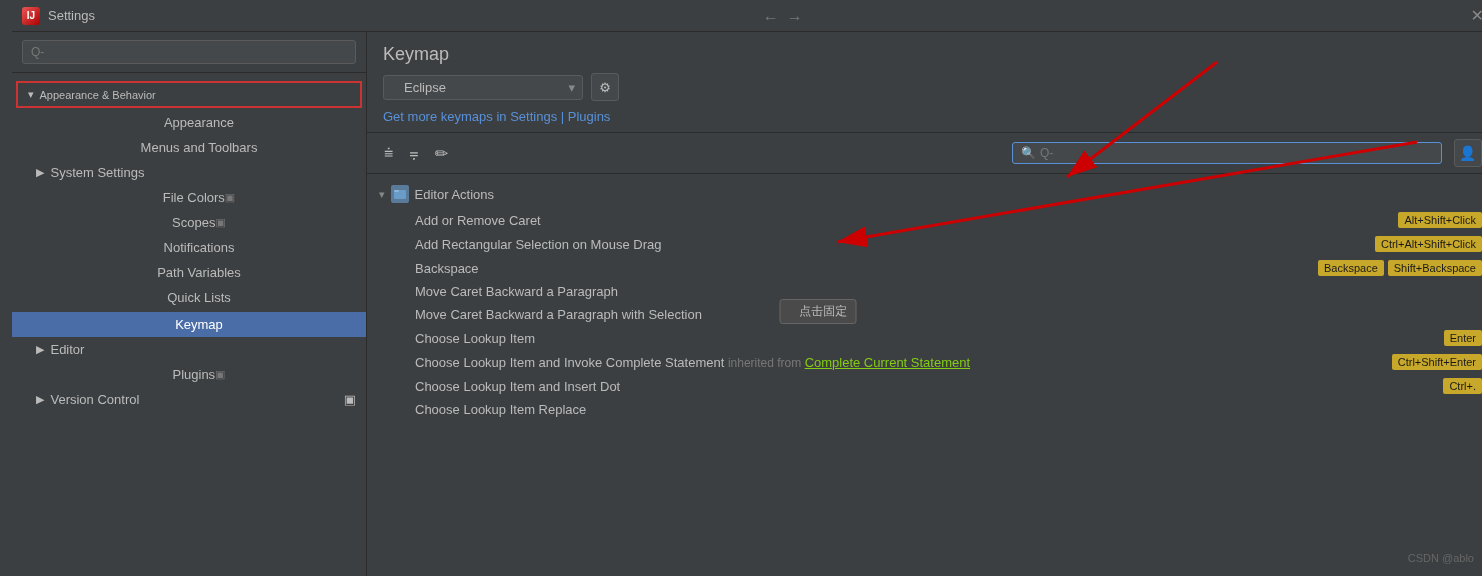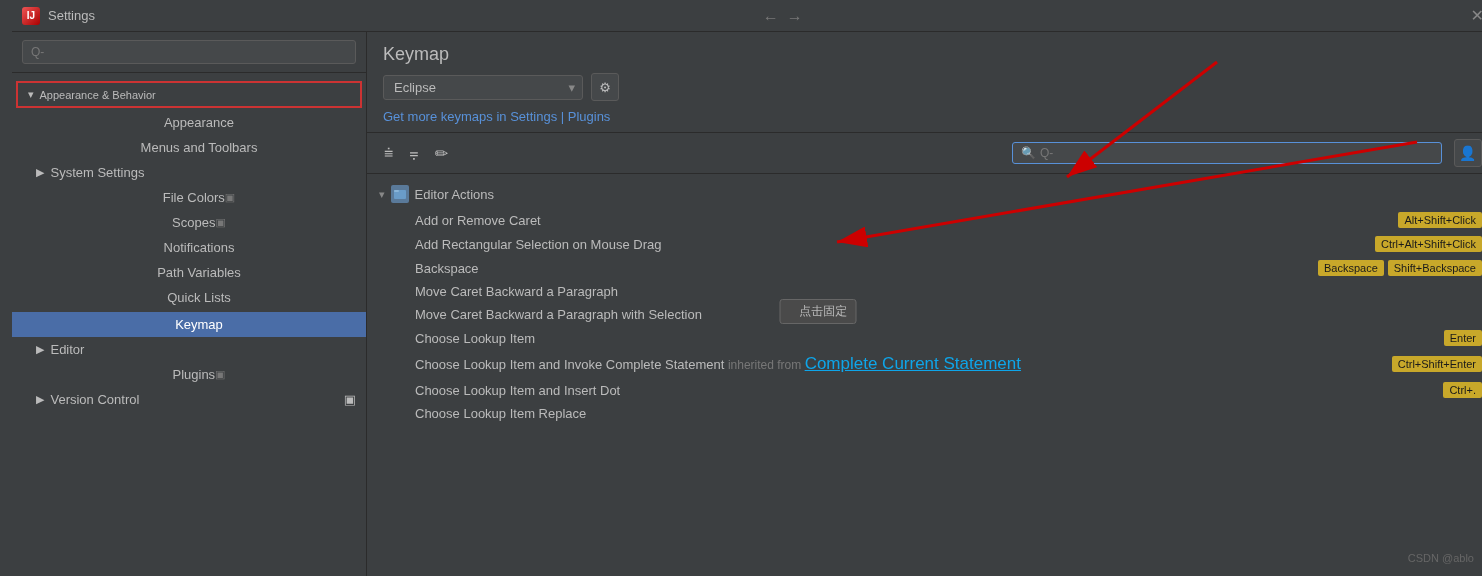--- a/index.html
+++ b/index.html
@@ -182,21 +182,21 @@
       align-items: center;
       gap: 8px;
       margin-bottom: 8px;
     }
 
     .keymap-select {
       background: #45484a;
       border: 1px solid #5a5a5a;
       border-radius: 3px;
       color: #bbbbbb;
-      padding: 4px 28px 4px 10px;
+      padding: 4px 28px 4px 20px;
       font-size: 13px;
       width: 200px;
       outline: none;
       appearance: none;
       cursor: pointer;
       position: relative;
     }
 
     .keymap-select-wrapper {
       position: relative;
@@ -350,23 +350,23 @@
       color: #bbbbbb;
       font-size: 13px;
     }
 
     .entry-name .inherited-text {
       color: #777;
       font-size: 12px;
     }
 
     .entry-name .inherited-link {
-      color: #0ea5e9;
+      color: #84cc16;
       text-decoration: underline;
-      font-size: 17px;
+      font-size: 13px;
       cursor: pointer;
     }
 
     .entry-shortcuts {
       display: flex;
       align-items: center;
       gap: 4px;
       flex-shrink: 0;
     }
 

